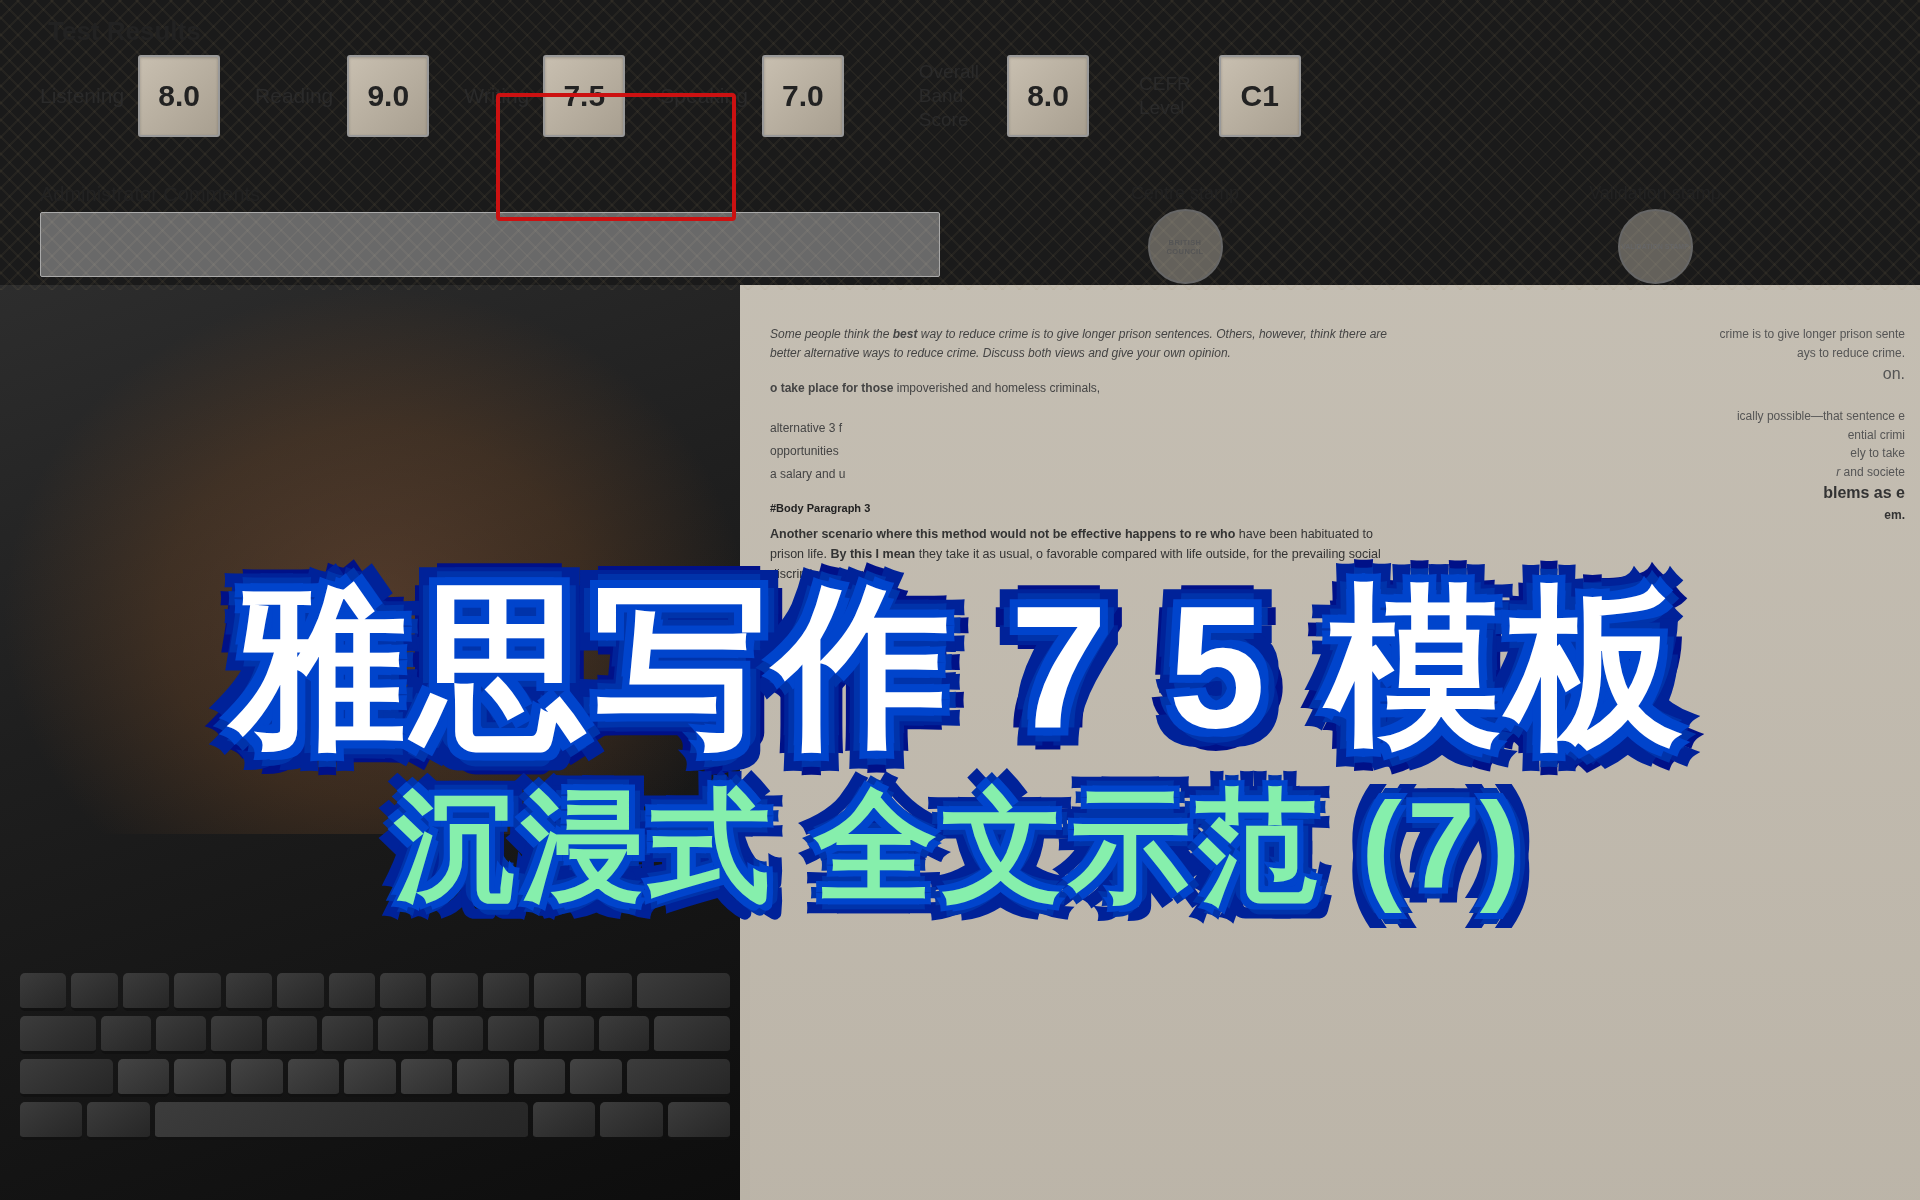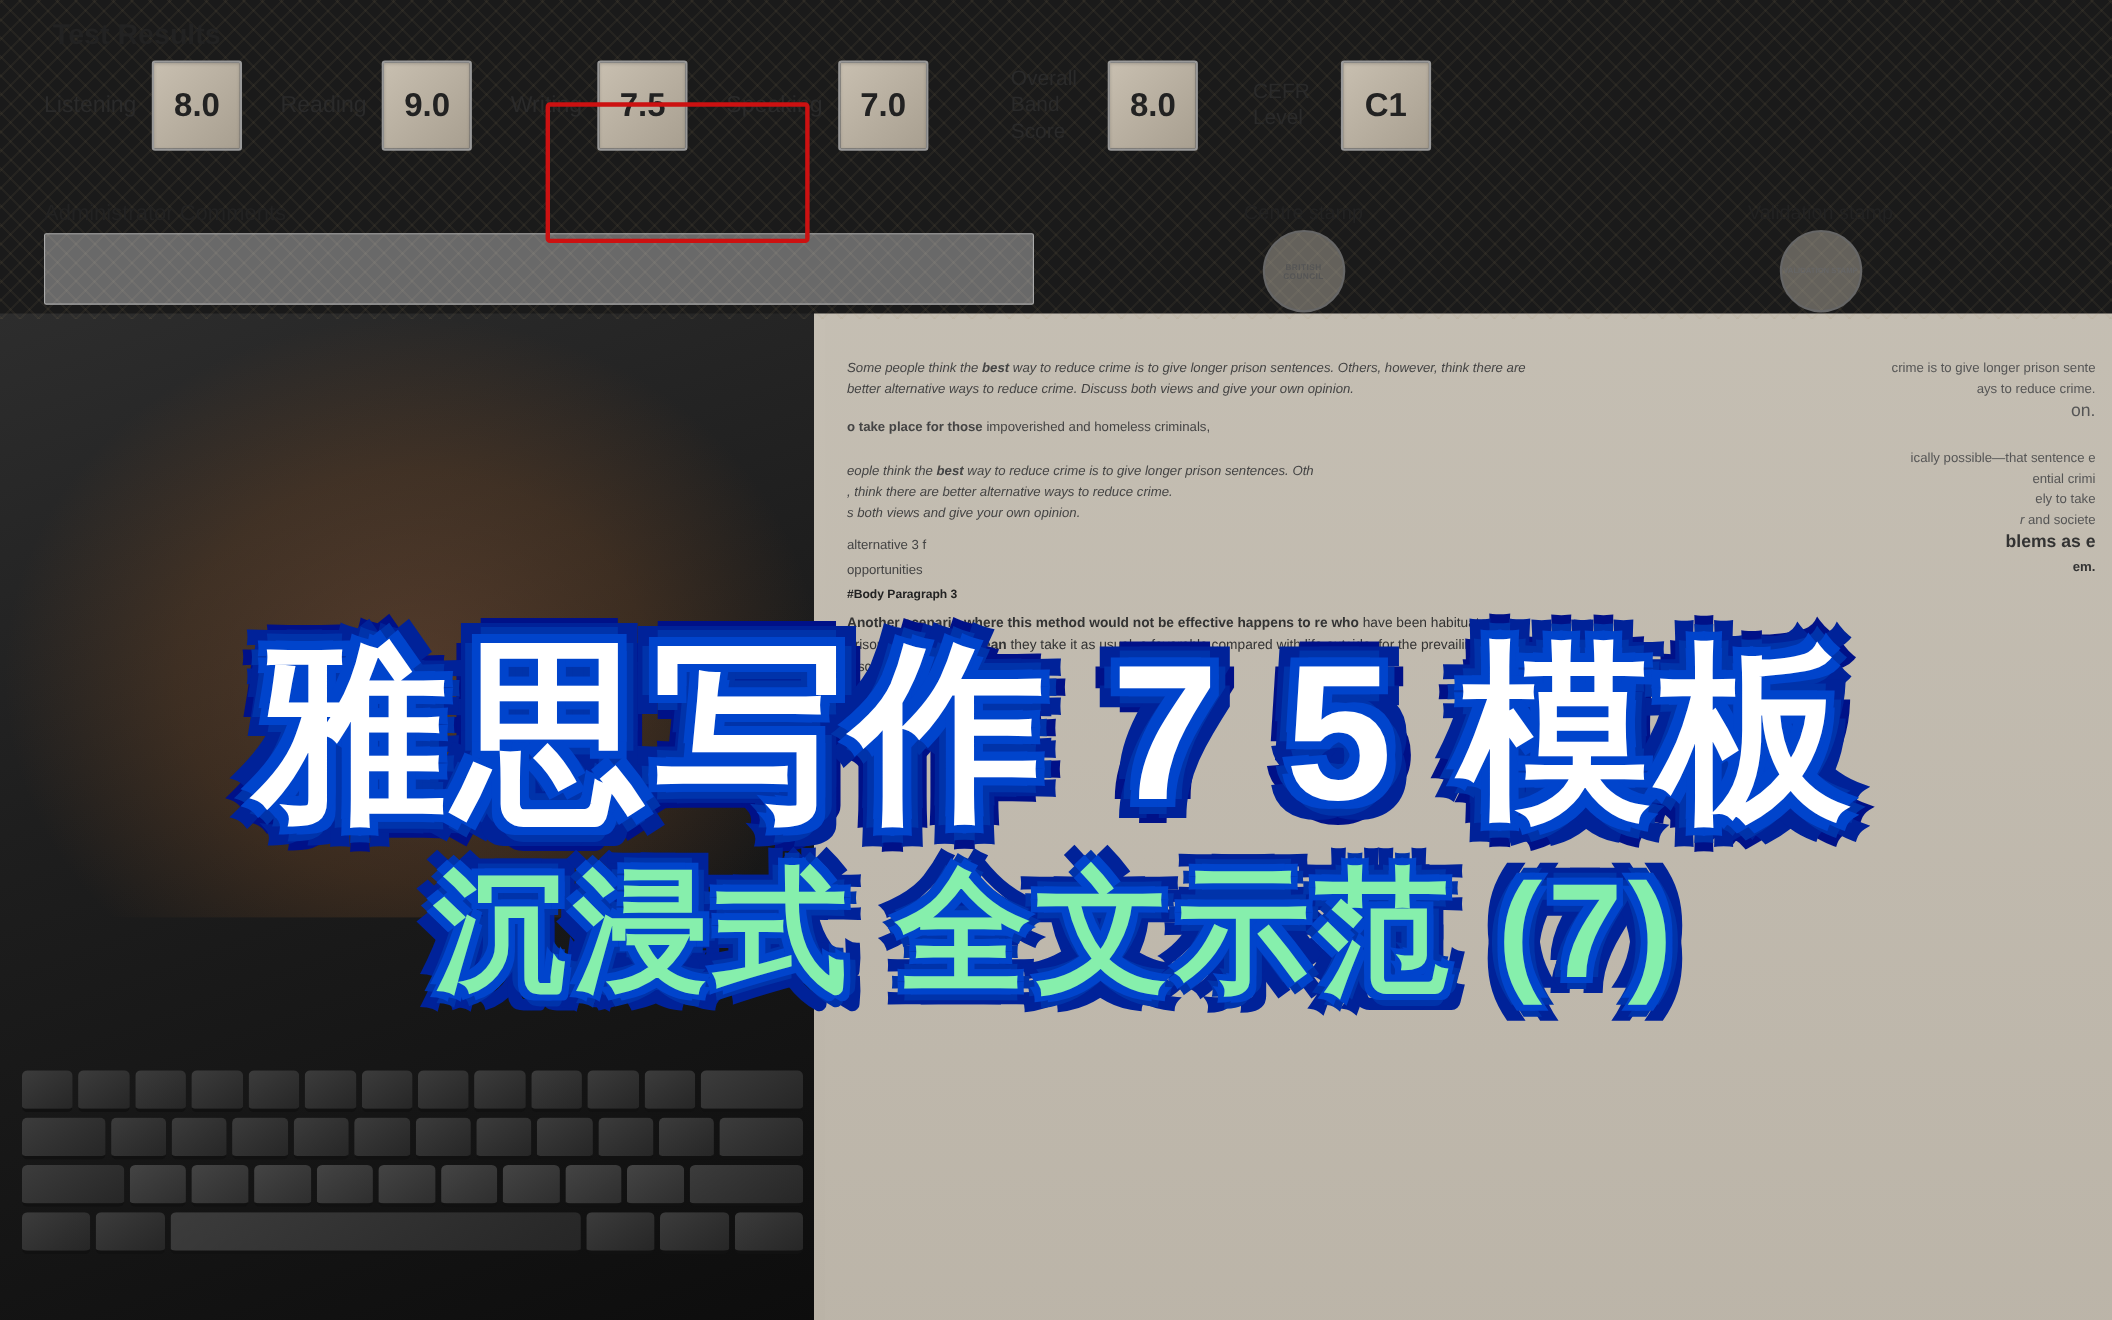--- a/index.html
+++ b/index.html
@@ -210,28 +210,24 @@
       <div style="margin-bottom:16px;">
         <div style="font-size:12px;color:#444;margin-bottom:4px;">
           <em>Some people think the <strong>best</strong> way to reduce crime is to give longer prison sentences. Others, however, think there are better alternative ways to reduce crime. Discuss both views and give your own opinion.</em>
         </div>
       </div>
 
       <div style="margin-bottom:20px;font-size:12px;color:#444;">
         <strong>o take place for those</strong> impoverished and homeless criminals,
       </div>
 
-      <div style="margin-bottom:10px;font-size:12px;color:#444;">
-        <em>eople think the <strong>best</strong> way to reduce crime is to give longer prison sentences. Oth</em><br>
-        <em>, think there are better alternative ways to reduce crime.</em><br>
-        <em>s both views and give your own opinion.</em>
-      </div>
 
       <div style="margin-bottom:4px;font-size:12px;color:#444;">alternative 3 f</div>
       <div style="margin-bottom:4px;font-size:12px;color:#444;">opportunities</div>
+      <div style="margin-bottom:16px;font-size:12px;color:#444;">a salary and u</div>
 
       <div style="margin-bottom:8px;">
         <div style="font-weight:bold;color:#222;font-size:11px;margin-bottom:6px;">#Body Paragraph 3</div>
         <div style="font-size:12.5px;color:#333;line-height:1.6;">
           <strong>Another scenario where this method would not be effective happens to re</strong> <strong>who</strong> have been habituated to prison life. <strong>By this I mean</strong> they take it as usual, o favorable compared with life outside, for the prevailing social discrimination again
         </div>
       </div>
     </div>
   </div>
 </div>

